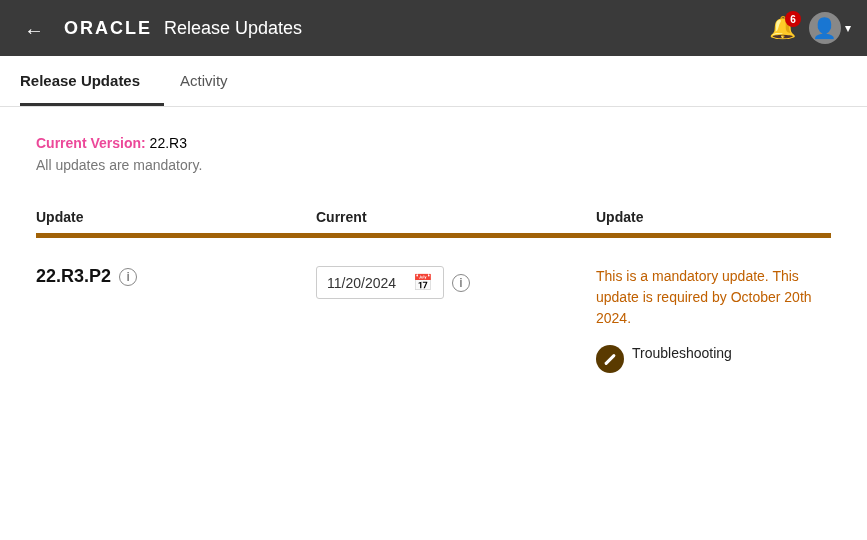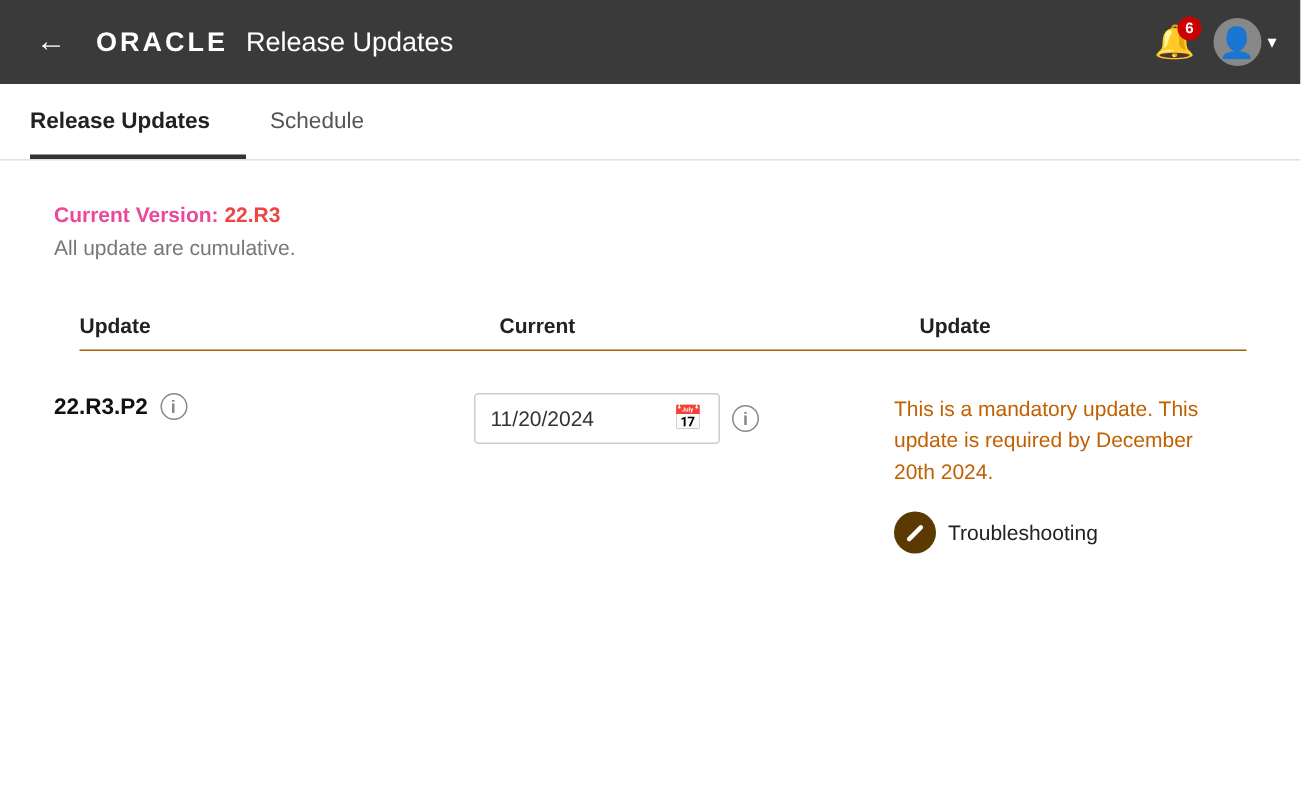--- a/index.html
+++ b/index.html
@@ -139,42 +139,41 @@
     }
 
     
     .update-table {
       width: 100%;
     }
     .table-header {
       display: grid;
       grid-template-columns: 280px 280px 1fr;
       padding: 8px 0;
-      border-bottom: 1px solid #a16207;
+      border-bottom: 5px solid #a16207;
       margin-bottom: 16px;
-      margin-left: 17px;
     }
     .table-header-cell {
       font-size: 14px;
       font-weight: bold;
       color: #222;
     }
     .table-row {
       display: grid;
       grid-template-columns: 280px 280px 1fr;
       align-items: flex-start;
       padding: 12px 0;
     }
     .update-name-cell {
       display: flex;
       align-items: center;
       gap: 8px;
     }
     .update-name {
-      font-size: 15px;
+      font-size: 18px;
       font-weight: bold;
       color: #111;
     }
     .info-icon {
       color: #888;
       font-size: 16px;
       cursor: pointer;
       display: inline-flex;
       align-items: center;
       justify-content: center;
@@ -190,21 +189,21 @@
       display: flex;
       align-items: center;
       gap: 8px;
     }
     .date-input {
       border: 1px solid #ccc;
       border-radius: 3px;
       padding: 6px 10px;
       font-size: 14px;
       color: #222;
-      width: 164px;
+      width: 128px;
       display: flex;
       align-items: center;
       justify-content: space-between;
     }
     .date-input-text {
       font-size: 14px;
       color: #333;
     }
     .calendar-icon {
       color: #888;
@@ -215,21 +214,20 @@
     }
     .details-text {
       color: #c06000;
       font-size: 14px;
       line-height: 1.5;
       max-width: 220px;
       margin-bottom: 16px;
     }
     .troubleshooting-row {
       display: flex;
-      align-items: center;
       gap: 8px;
       cursor: pointer;
     }
     .no-entry-icon {
       width: 28px;
       height: 28px;
       border-radius: 50%;
       background: #5a3a00;
       display: flex;
       align-items: center;
@@ -272,31 +270,31 @@
       <span class="dropdown-arrow">▾</span>
     </div>
   </div>
 </div>
 
 <div class="tabs">
   <div class="tab active">
     <span>Release Updates</span>
   </div>
   <div class="tab">
-    <span>Schedule</span>
+    <span>Activity</span>
   </div>
 </div>
 
 <div class="content">
   <div class="version-section">
     <div class="version-label">
       <span>Current Version:</span>
-      <span style="font-weight:bold; color:#ef4444;">22.R3</span>
-    </div>
-    <div class="cumulative-note">All update are cumulative.</div>
+      <span style="font-weight:normal; color:#000000;">22.R3</span>
+    </div>
+    <div class="cumulative-note">All updates are mandatory.</div>
   </div>
 
   <div class="update-table">
     <div class="table-header">
       <div class="table-header-cell">Update</div>
       <div class="table-header-cell">Current</div>
       <div class="table-header-cell">Update</div>
     </div>
 
     <div class="table-row">
@@ -308,21 +306,21 @@
 
       <div class="schedule-cell">
         <div class="date-input">
           <span class="date-input-text">11/20/2024</span>
           <span class="calendar-icon">📅</span>
         </div>
         <span class="info-icon">i</span>
       </div>
 
       <div class="details-cell">
-        <div class="details-text">This is a mandatory update. This update is required by December 20th 2024.</div>
+        <div class="details-text">This is a mandatory update. This update is required by October 20th 2024.</div>
         <div class="troubleshooting-row">
           <div class="no-entry-icon">
             <div class="no-entry-inner"></div>
           </div>
           <span class="troubleshooting-label">Troubleshooting</span>
         </div>
       </div>
     </div>
   </div>
 </div>

